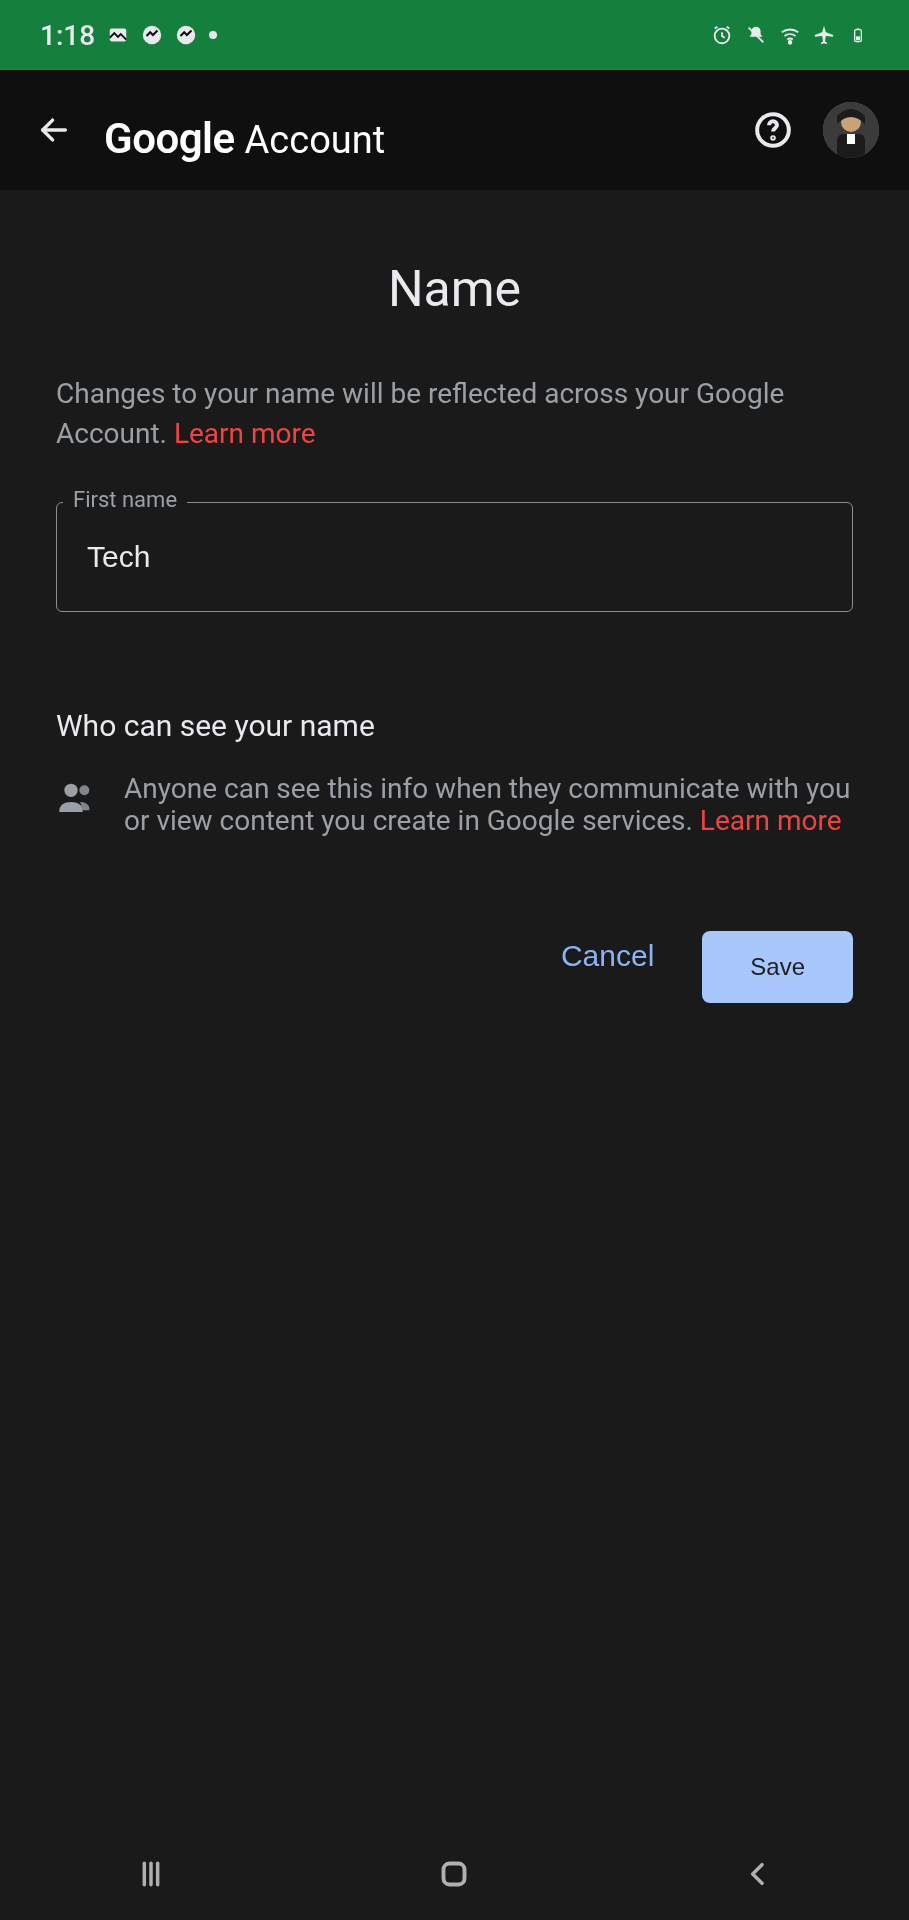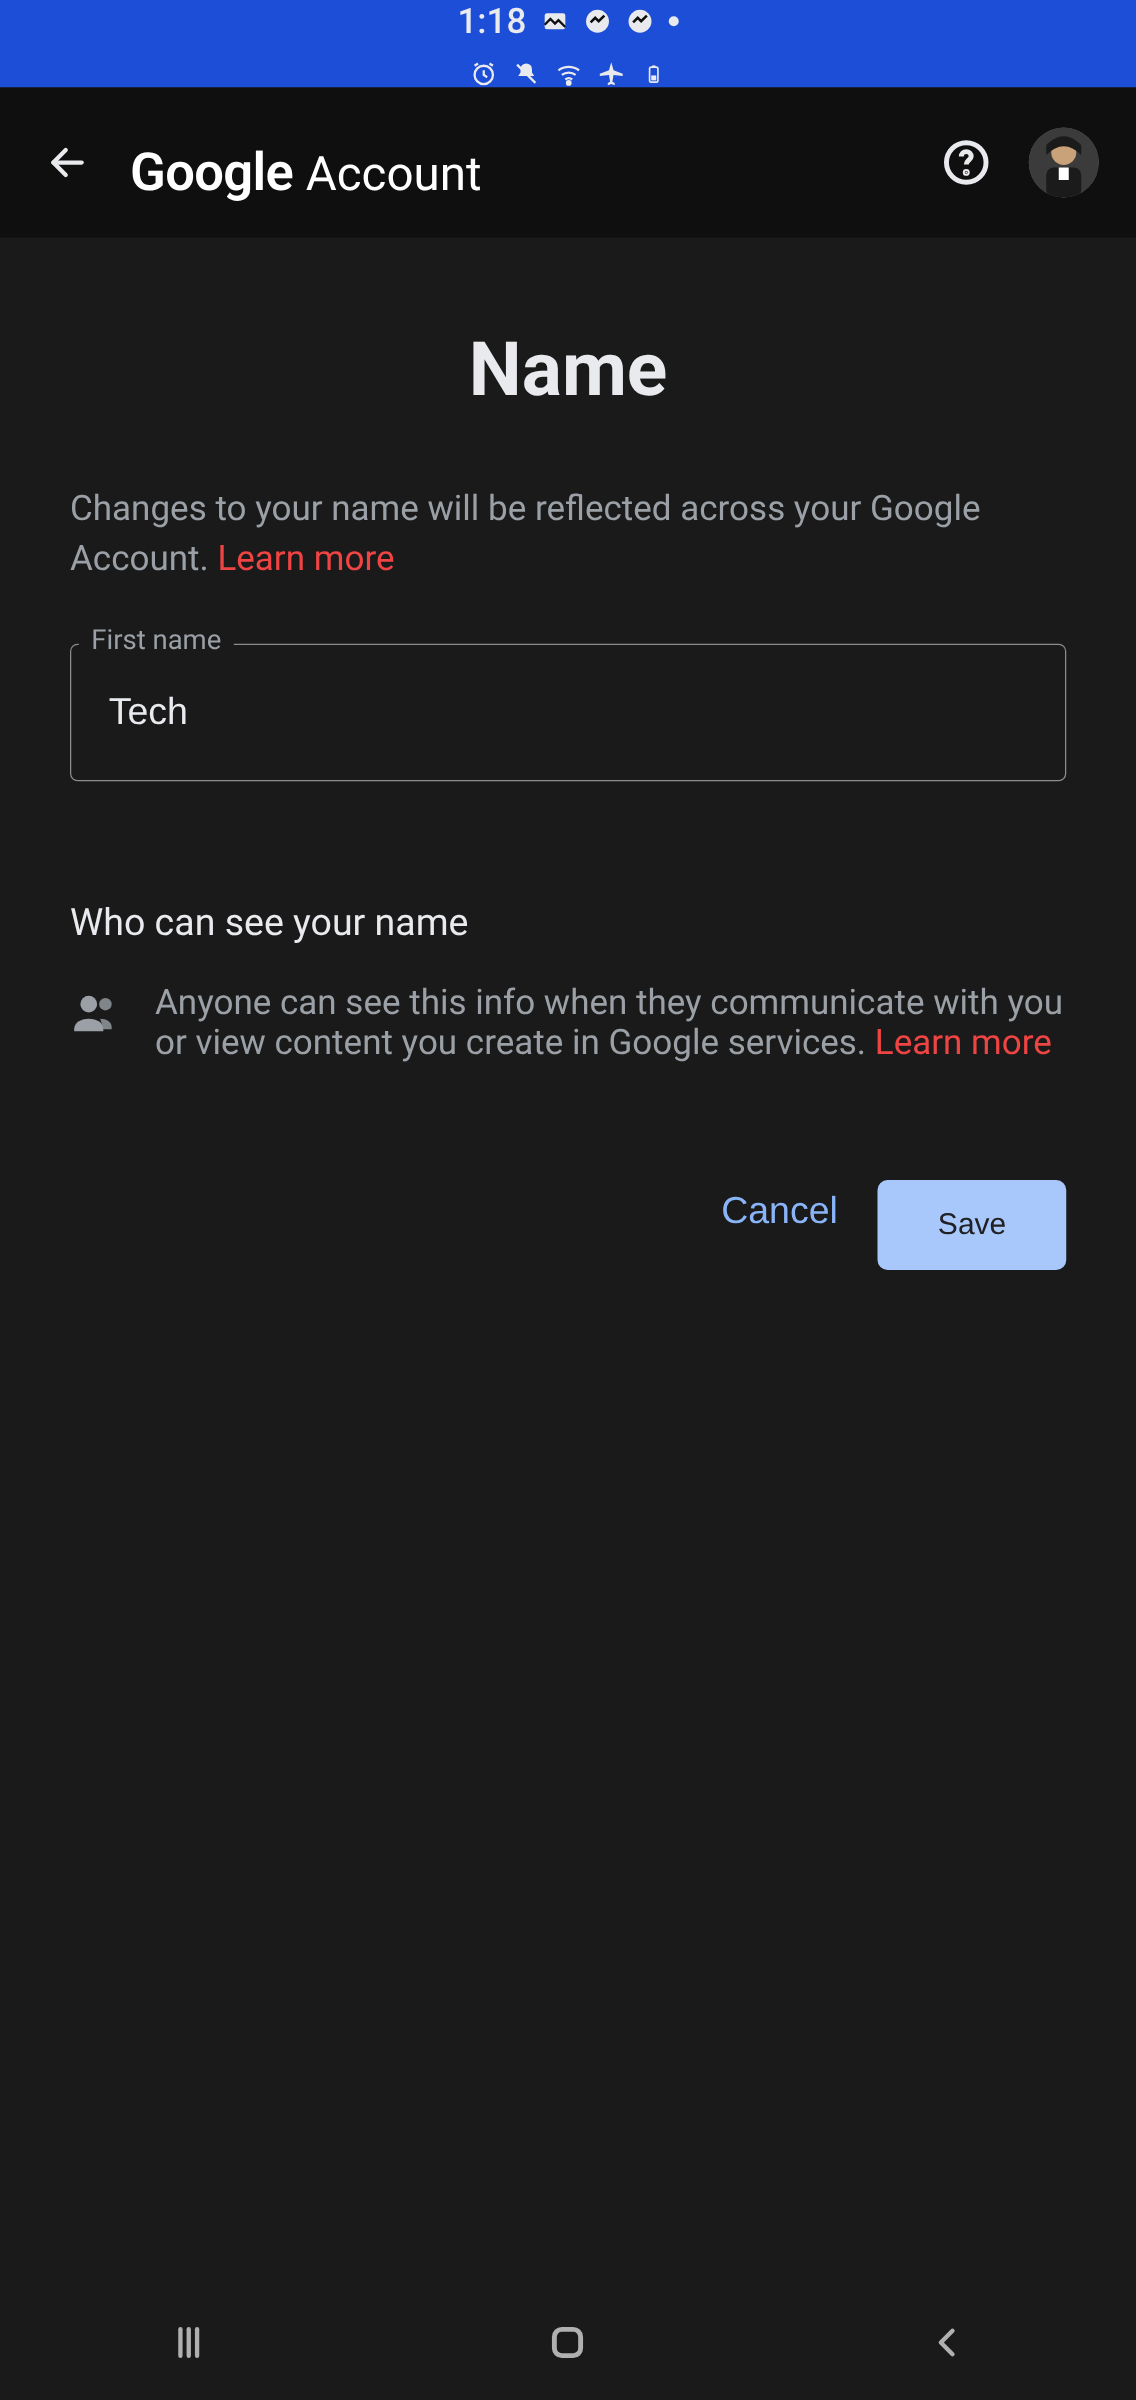--- a/index.html
+++ b/index.html
@@ -6,25 +6,24 @@
     body {
       width: 909px; height: 1920px;
       background: #1a1a1a;
       font-family: Roboto, Arial, sans-serif;
       color: #e8eaed;
       overflow: hidden;
       position: relative;
     }
     
     .statusbar {
-      height: 70px; display: flex; align-items: center;
+      height: 70px; display: flex; 
       justify-content: space-between; padding: 0 40px;
       font-size: 28px; font-weight: 500; color: #e8eaed;
-      background: #1d4ed8;
-      flex-direction: column;
+      background: #15803d;
     }
     .sb-left, .sb-right { display: flex; align-items: center; gap: 12px; }
     .sb-icon { width: 22px; height: 22px; display:inline-flex; align-items:center; justify-content:center; }
     .dot { width: 8px; height: 8px; border-radius:50%; background:#e8eaed; }
     
     .app-header {
       height: 120px; display:flex; align-items:center;
       padding: 0 30px; gap: 26px; background:#0f0f0f;
     }
     .icon-btn {
@@ -32,42 +31,42 @@
       background:transparent; border:none; cursor:pointer; color:#e8eaed;
     }
     .brand { flex:1; display:flex; align-items:baseline; gap: 10px; margin-top: 17px; }
     .brand-google { font-size: 42px; font-weight: 600; color:#ffffff; letter-spacing: -0.5px; }
     .brand-account { font-size: 38px; font-weight: 400; color:#ffffff; }
     .help-btn svg { stroke:#e8eaed; stroke-width:2.5; fill:none; }
     .avatar { width:56px; height:56px; border-radius:50%; overflow:hidden; background:#5f6368; display:flex; align-items:center; justify-content:center; }
     .avatar svg { width:100%; height:100%; }
     
     .content { padding: 50px 56px 0 56px; }
-    .page-title { font-size: 60px; font-weight: 700; text-align:center; margin-top: 20px; }
+    .page-title { font-size: 50px; font-weight: 400; text-align:center; margin-top: 20px; }
     .subtitle { color:#9aa0a6; font-size: 28px; line-height: 40px; margin-top: 56px; }
     .link { color:#ef4444; cursor:pointer;margin-top:16px; }
     
     .field { position:relative; border:1px solid #8a8d91; border-radius:6px; margin-top: 48px; height: 110px; }
     .field + .field { margin-top: 32px; }
     .field-legend {
       position:absolute; top:-16px; left:6px;
       padding: 0 10px; background:#1a1a1a;
       font-size: 22px; color:#9aa0a6;
     }
     .field-input {
       width:100%; height:100%; background:transparent; border:none; outline:none;
       color:#e8eaed; font-size: 30px; padding: 0 30px;
     }
     
     .section-title { font-size: 30px; font-weight: 400; color:#e8eaed; margin-top: 96px; }
     .visibility-row { display:flex; gap: 28px; margin-top: 30px; }
     .people-icon { flex:0 0 40px; height:40px; color:#9aa0a6; margin-top:4px; }
     .visibility-text { color:#9aa0a6; font-size: 28px; line-height: 32px; }
     
-    .actions { display:flex; justify-content:flex-end; gap: 14px; margin-top: 72px; align-items:center; }
+    .actions { display:flex; justify-content:flex-end; gap: 30px; margin-top: 72px; align-items:center; }
     .btn-text { background:none; border:none; color:#8ab4f8; font-size: 30px; padding: 14px 18px; cursor:pointer; border-radius:6px; }
     .btn-primary { background:#a8c7fa; color:#202124; border:none; font-size: 24px; padding: 22px 48px; border-radius:8px; cursor:pointer; font-weight:500;margin-top:22px; }
     
     .navbar {
       position:absolute; bottom:0; left:0; right:0; height:90px;
       display:flex; align-items:center; justify-content:space-around;
       color:#b0b0b0;
     }
     .nav-btn { background:none; border:none; color:#b0b0b0; cursor:pointer; }
   </style>

